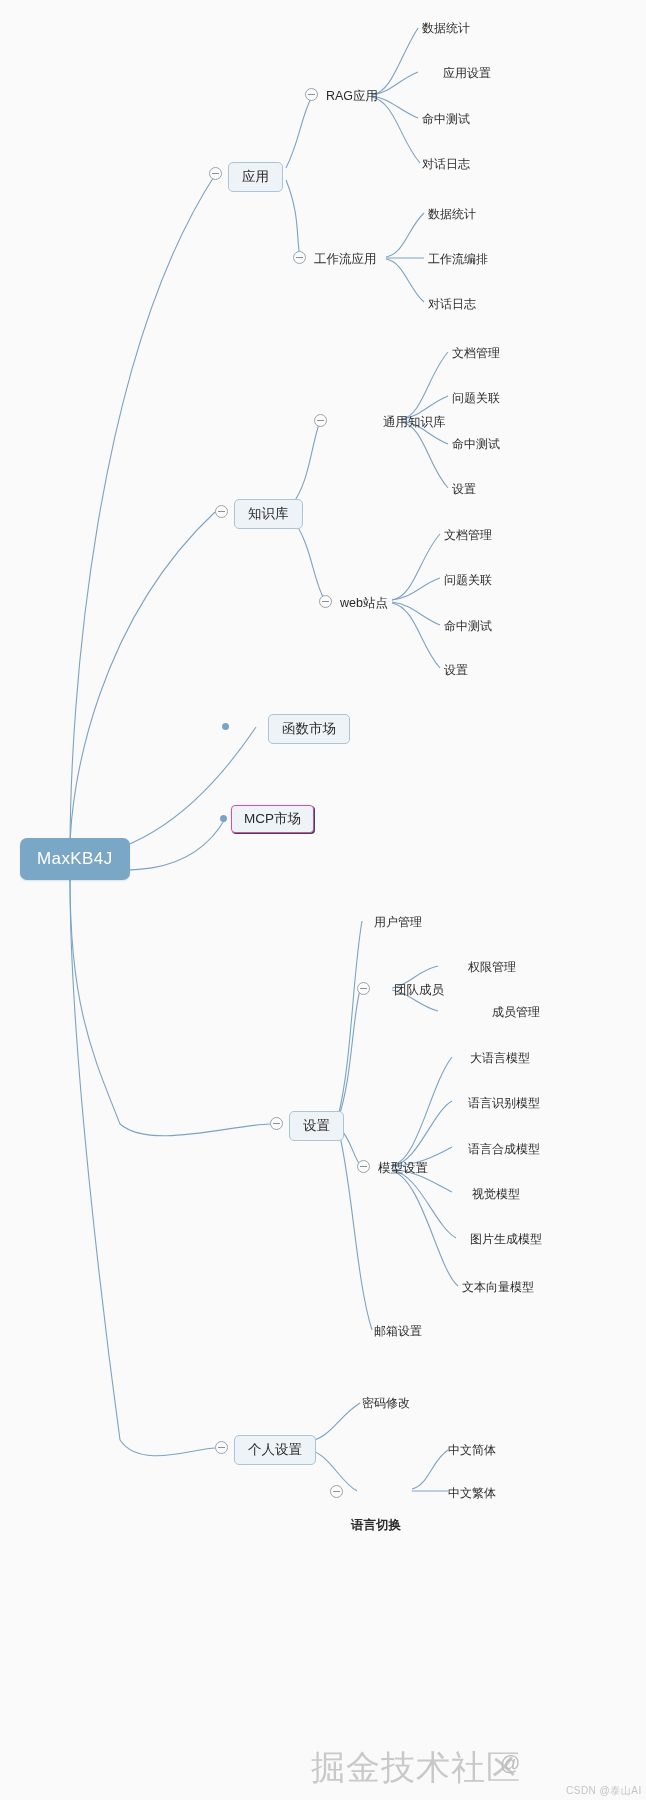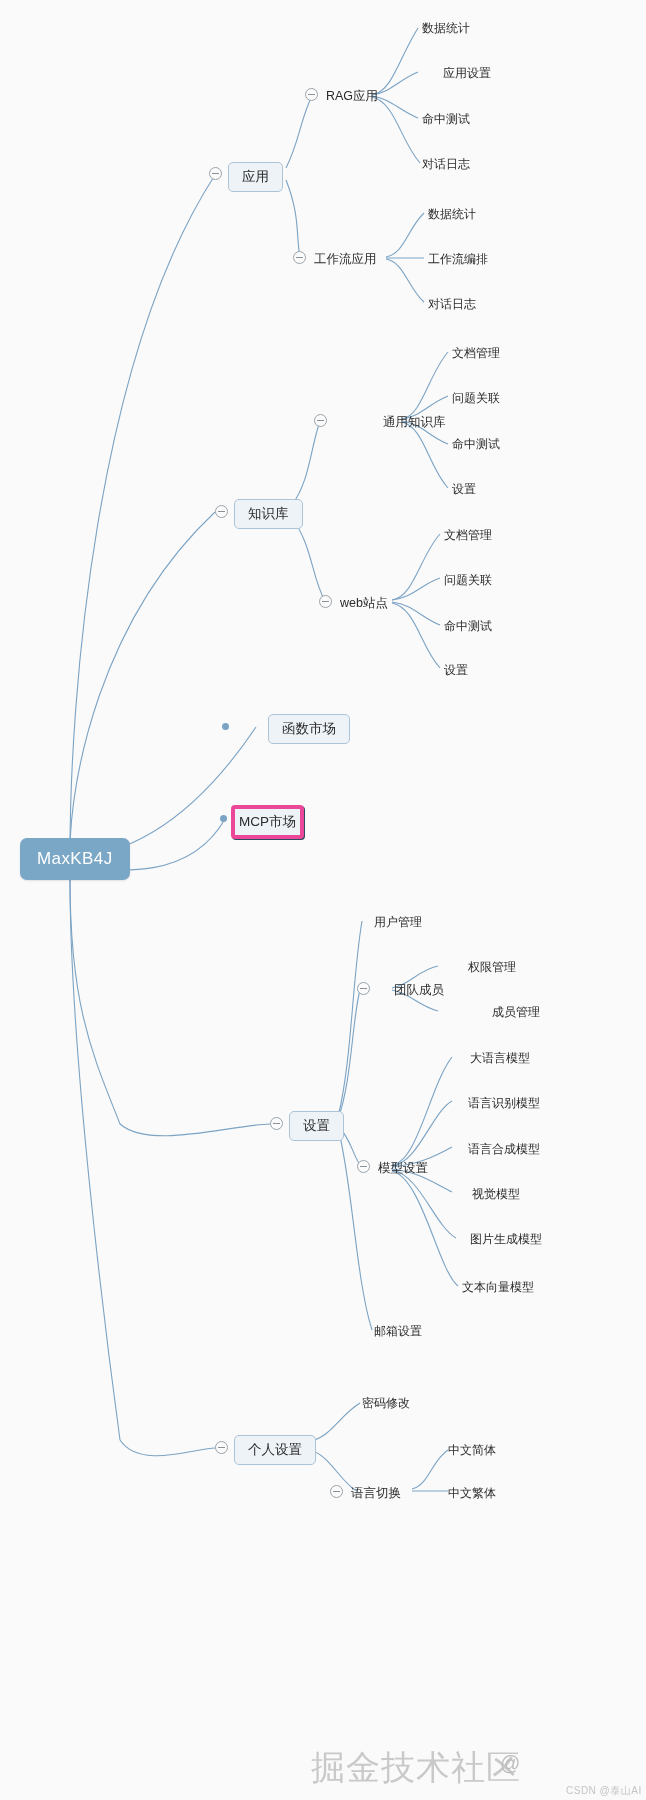--- a/index.html
+++ b/index.html
@@ -29,23 +29,23 @@
   
   .boxed{
     background:#eef3f8;
     border:1px solid #adc3d6;
     border-radius:5px;
     font-size:13.5px;
     color:#2b2b2b;
     padding:5px 13px;
   }
   .boxed.selected{
-    border:4px solid #ec4899;
+    border:1px solid #ec4899;
     border-radius:4px;
-    padding:4px 4px;
+    padding:4px 12px;
     box-shadow:1px 1px 0 #2f4a61;
   }
   
   .plain{
     font-size:12px;
     color:#2b2b2b;
     padding:1px 2px;
   }
   .plain.lv2{font-size:12.5px;}
 
@@ -230,21 +230,21 @@
   <div class="node plain" style="left:460px;top:1278px;">文本向量模型</div>
 
   <div class="node plain" style="left:372px;top:1322px;">邮箱设置</div>
 
   <div class="toggle" style="left:215px;top:1441px;"></div>
   <div class="node boxed" style="left:234px;top:1435px;">个人设置</div>
 
   <div class="node plain" style="left:360px;top:1394px;">密码修改</div>
 
   <div class="toggle" style="left:330px;top:1485px;"></div>
-  <div class="node plain lv2" style="left:349px;top:1484px;">语言切换</div>
+  <div class="node plain lv2" style="left:349px;top:1516px;font-weight:bold;">语言切换</div>
 
   <div class="node plain" style="left:446px;top:1441px;">中文简体</div>
   <div class="node plain" style="left:446px;top:1484px;">中文繁体</div>
 
   <div class="wm-main" style="left:311px;top:1745px;">掘金技术社区</div>
   <div class="wm-at" style="left:500px;top:1752px;">@</div>
   <div class="wm-csdn" style="left:566px;top:1784px;">CSDN @泰山AI</div>
 
 </div>
 

